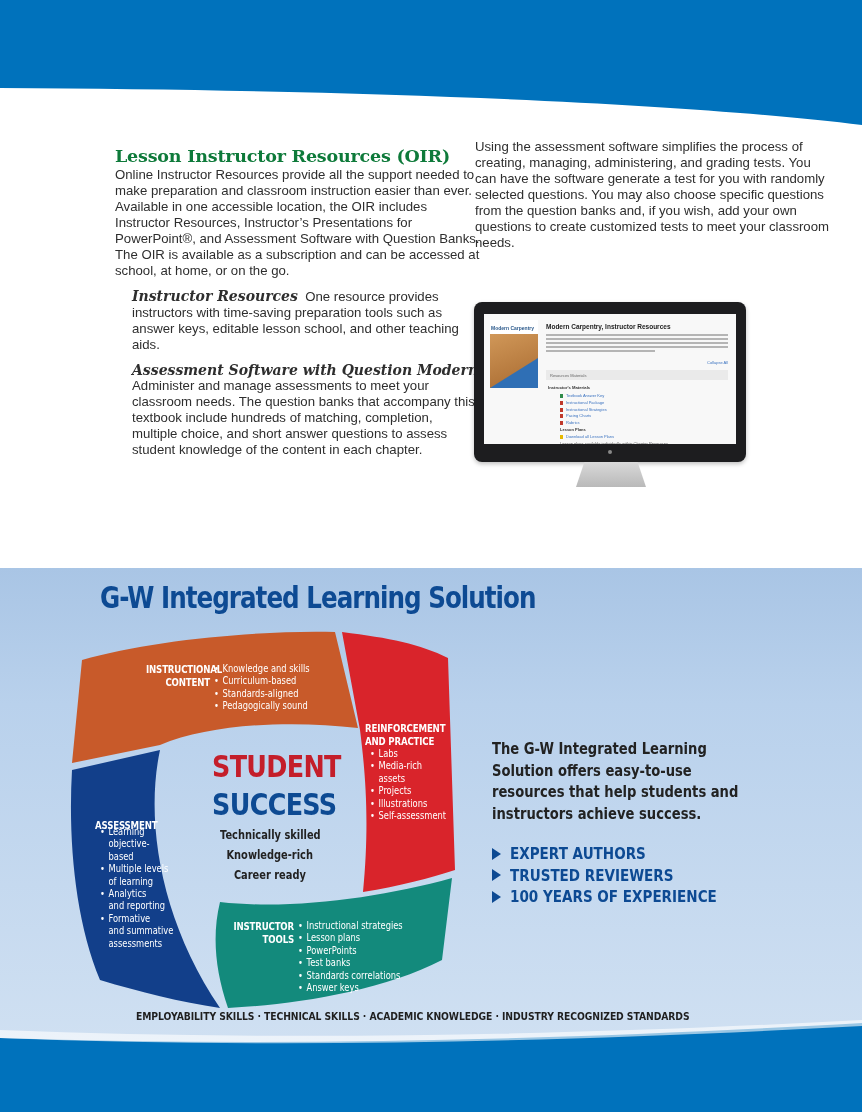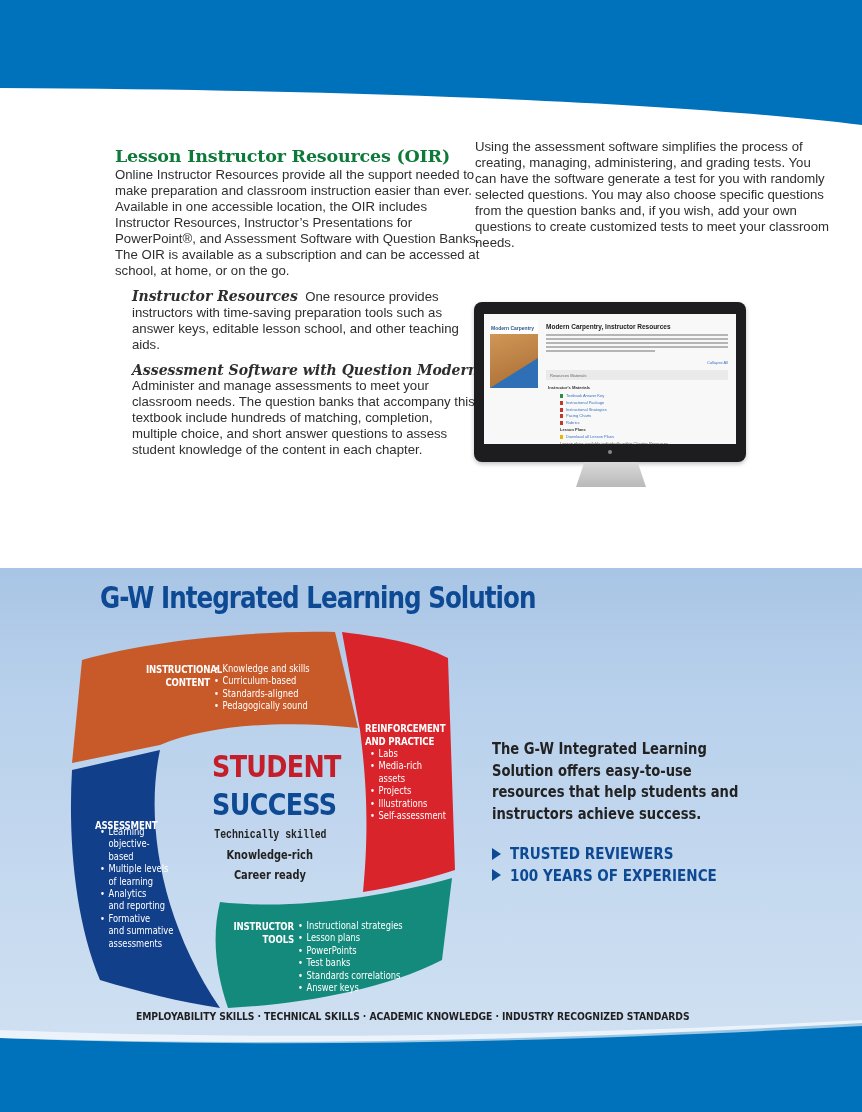--- a/index.html
+++ b/index.html
@@ -196,21 +196,21 @@
     <li class="cont">of learning</li>
     <li>Analytics</li>
     <li class="cont">and reporting</li>
     <li>Formative</li>
     <li class="cont">and summative</li>
     <li class="cont">assessments</li>
   </ul>
 
   <div class="center-big" style="top:180px; color:#c41e2a;">STUDENT</div>
   <div class="center-big" style="top:218px; color:#0d4a93;">SUCCESS</div>
-  <div class="center-sub" style="top:260px;font-family:Liberation Mono, monospace;"><span>Technically skilled</span></div>
+  <div class="center-sub" style="top:260px;"><span>Technically skilled</span></div>
   <div class="center-sub" style="top:280px;"><span>Knowledge-rich</span></div>
   <div class="center-sub" style="top:300px;"><span>Career ready</span></div>
 
   <div class="seg-label" style="left:216px; top:352px; width:78px; text-align:right;">
     <div class="cond" style="transform:scaleX(0.82); transform-origin:right top;">INSTRUCTOR</div>
     <div class="cond" style="transform:scaleX(0.82); transform-origin:right top;">TOOLS</div>
   </div>
   <ul class="bullets" style="left:298px; top:352px;">
     <li>Instructional strategies</li>
     <li>Lesson plans</li>
@@ -218,20 +218,24 @@
     <li>Test banks</li>
     <li>Standards correlations</li>
     <li>Answer keys</li>
   </ul>
 
   <p class="pitch">The G-W Integrated Learning Solution offers easy-to-use resources that help students and instructors achieve success.</p>
 
   <div class="claims">
     <div class="claim">
       <span class="claim-arrow"></span>
+      <span class="claim-text">EXPERT AUTHORS</span>
+    </div>
+    <div class="claim">
+      <span class="claim-arrow"></span>
       <span class="claim-text">TRUSTED REVIEWERS</span>
     </div>
     <div class="claim">
       <span class="claim-arrow"></span>
       <span class="claim-text">100 YEARS OF EXPERIENCE</span>
     </div>
   </div>
 
   <div class="footer-line">EMPLOYABILITY SKILLS · TECHNICAL SKILLS · ACADEMIC KNOWLEDGE · INDUSTRY RECOGNIZED STANDARDS</div>
 </div>

